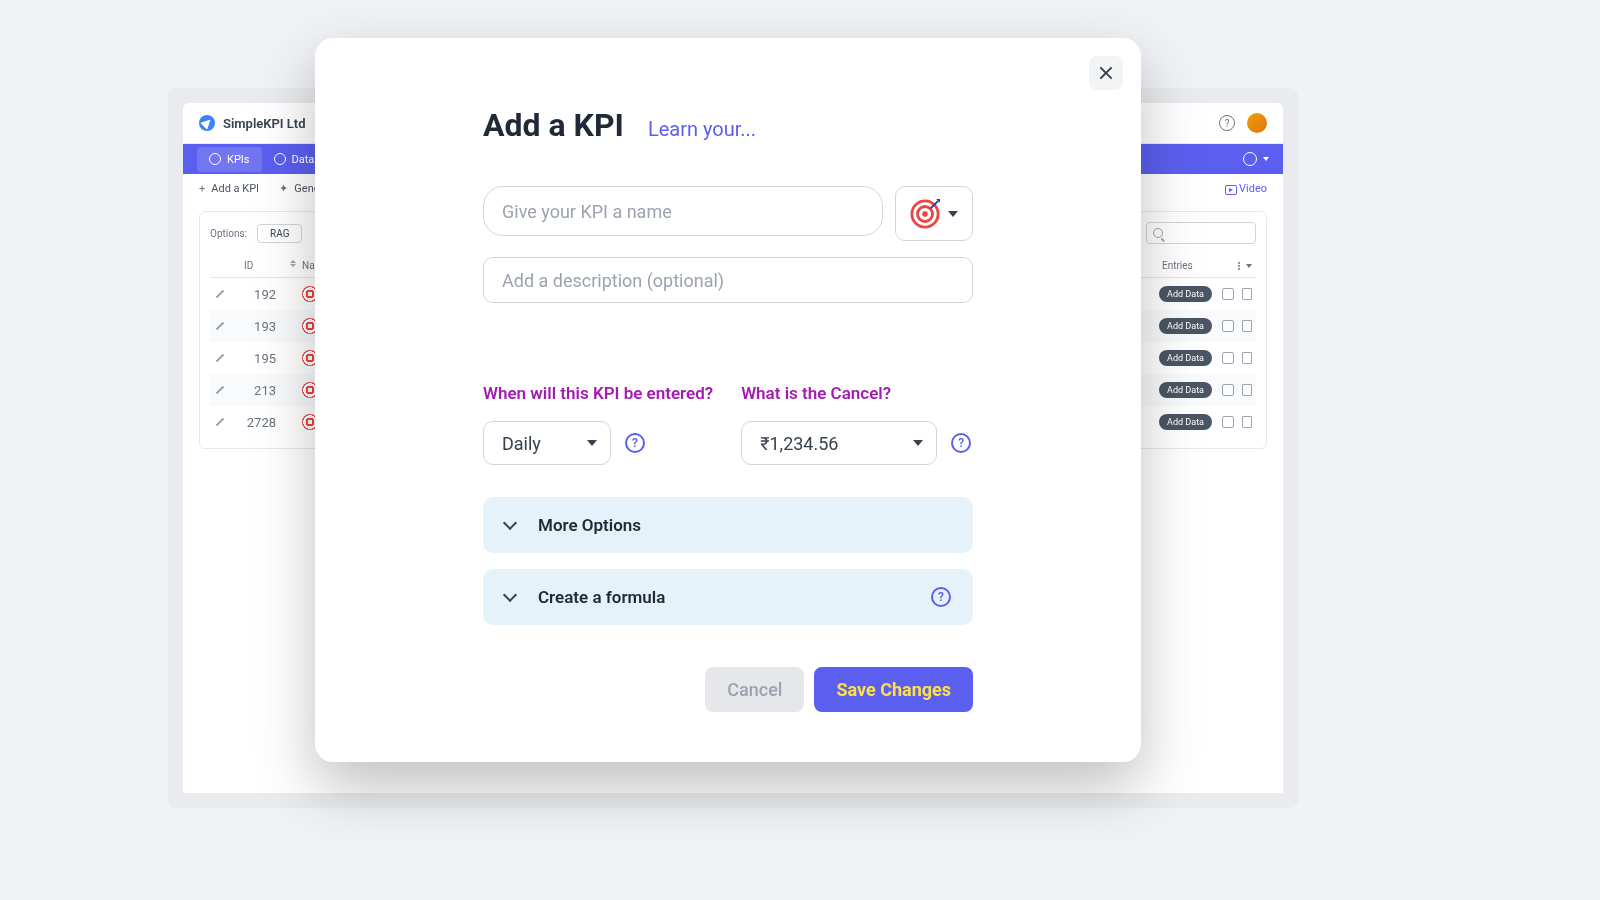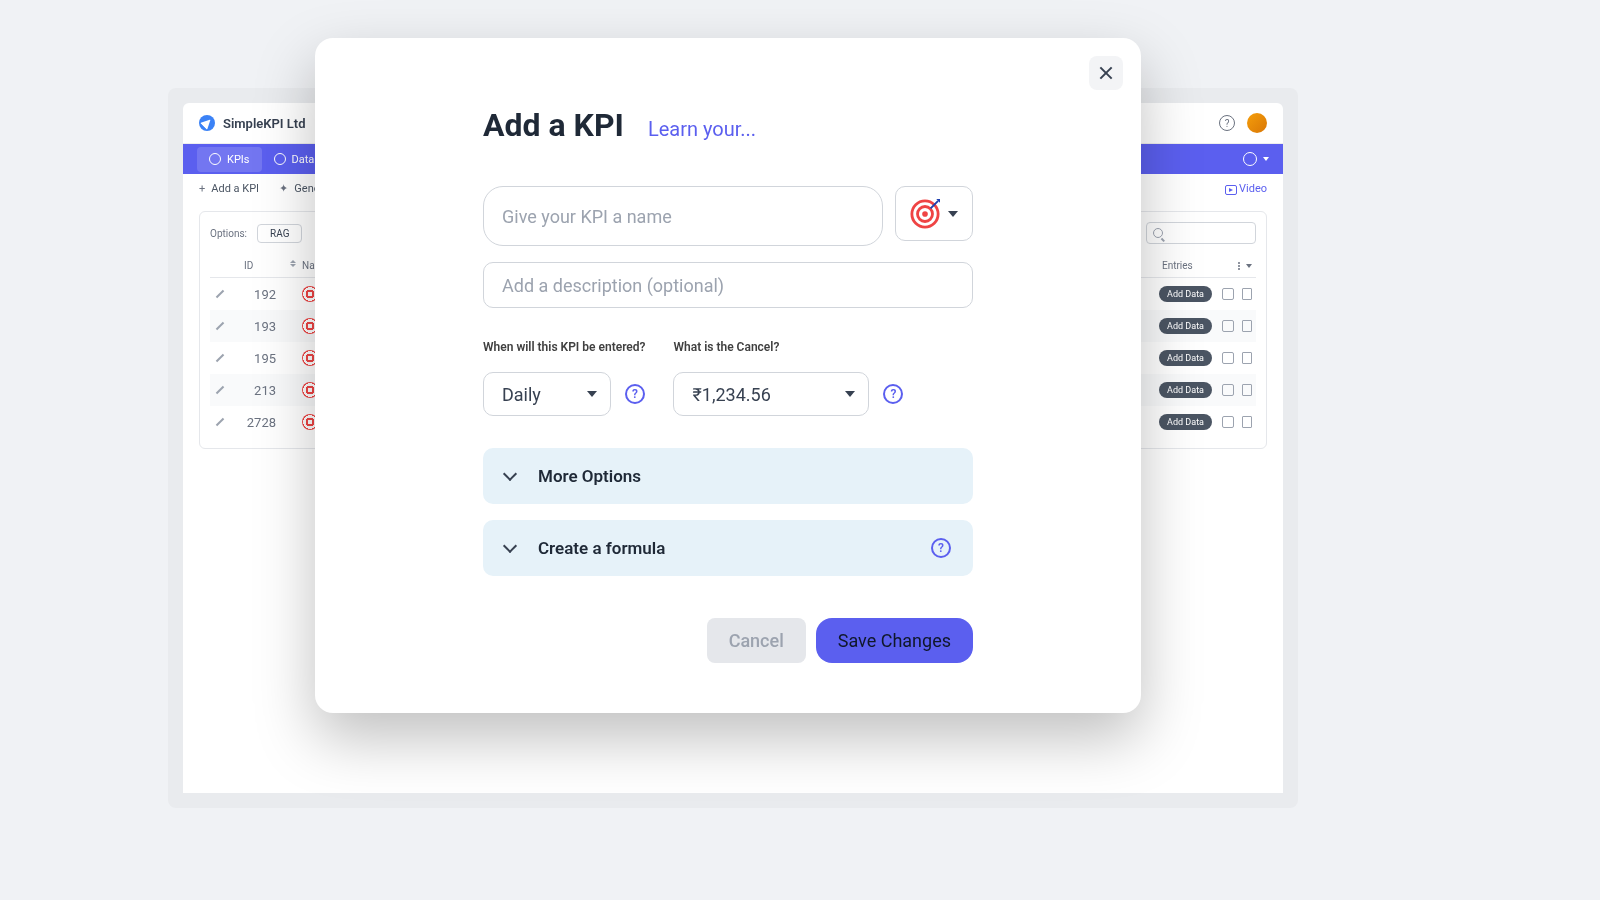--- a/index.html
+++ b/index.html
@@ -67,47 +67,47 @@
 .close-x::before, .close-x::after { content:""; position: absolute; top: 7px; left: 0; width: 16px; height: 2px; background: #374151; }
 .close-x::before { transform: rotate(45deg); }
 .close-x::after { transform: rotate(-45deg); }
 
 .modal-content { padding: 48px 126px 0 126px; }
 .modal-header { display: flex; align-items: baseline; gap: 24px; margin-bottom: 42px; }
 .modal-title { font-size: 32px; font-weight: 700; color: #1f2937; }
 .learn-link { font-size: 20px; color: #5b5fef; cursor: pointer; }
 
 .input-row { display: flex; gap: 12px; margin-bottom: 16px; }
-.text-input { flex: 1; height: 60px; border: 1px solid #d1d5db; border-radius: 20px; padding: 12px 18px; font-size: 18px; color: #374151; background: #fff; }
+.text-input { flex: 1; height: 50px; border: 1px solid #d1d5db; border-radius: 20px; padding: 12px 18px; font-size: 18px; color: #374151; background: #fff; }
 .text-input::placeholder { color: #9ca3af; }
 .icon-picker { width: 78px; height: 55px; border: 1px solid #d1d5db; border-radius: 10px; display: flex; align-items: center; justify-content: center; gap: 8px; cursor: pointer; }
 .target-lg { width: 30px; height: 30px; position: relative; }
 .target-lg svg { width: 100%; height: 100%; }
 .picker-chev { width: 0; height: 0; border-left: 5px solid transparent; border-right: 5px solid transparent; border-top: 6px solid #374151; }
 
 .desc-input { width: 100%; height: 46px; border: 1px solid #d1d5db; border-radius: 10px; padding: 12px 18px; font-size: 18px; color: #374151; resize: none; margin-bottom: 32px; }
 .desc-input::placeholder { color: #9ca3af; }
 
 .field-row { display: flex; gap: 28px; margin-bottom: 32px; }
 .field-group { display: flex; flex-direction: column; gap: 18px; }
-.field-label { font-size: 12px; font-weight: 600; color: #404040; }
+.field-label { font-size: 17px; font-weight: 600; color: #a21caf; margin-top: 48px; }
 .field-controls { display: flex; align-items: center; gap: 14px; }
 .select-box { height: 44px; border: 1px solid #d1d5db; border-radius: 10px; padding: 0 54px 0 18px; font-size: 18px; color: #374151; background: #fff; appearance: none; position: relative; cursor: pointer; }
 .select-wrap { position: relative; }
 .select-wrap::after { content:""; position: absolute; right: 14px; top: 50%; transform: translateY(-50%); width: 0; height: 0; border-left: 5px solid transparent; border-right: 5px solid transparent; border-top: 6px solid #374151; pointer-events: none; }
 .help-icon { width: 20px; height: 20px; border: 2px solid #5b5fef; border-radius: 50%; display: flex; align-items: center; justify-content: center; font-size: 12px; font-weight: 600; color: #5b5fef; cursor: pointer; }
 
 .accordion { background: #e6f2f9; border-radius: 10px; padding: 18px 22px; display: flex; align-items: center; gap: 23px; margin-bottom: 16px; cursor: pointer; }
 .acc-chev { width: 10px; height: 10px; border-right: 2px solid #374151; border-bottom: 2px solid #374151; transform: rotate(45deg); margin-top: -4px; }
 .acc-label { font-size: 17px; font-weight: 600; color: #1f2937; }
 .acc-help { margin-left: auto; }
 
 .modal-footer { display: flex; justify-content: flex-end; gap: 10px; margin-top: 42px; }
 .btn-cancel { background: #e5e7eb; color: #9ca3af; font-size: 18px; font-weight: 500; padding: 12px 22px; border-radius: 8px; border: none; cursor: pointer; }
-.btn-save { background: #5b5fef; color: #0f172a; font-size: 18px; font-weight: 400; padding: 12px 22px; border-radius: 16px; border: none; cursor: pointer; }
+.btn-save { background: #5b5fef; color: #fde047; font-size: 18px; font-weight: 700; padding: 12px 22px; border-radius: 8px; border: none; cursor: pointer; }
 </style>
 </head>
 <body>
 
 <div class="app-container">
   <div class="app-inner">
     <div class="app-header">
       <div class="app-logo"></div>
       <div class="app-title">SimpleKPI Ltd</div>
       <div class="app-header-right">

